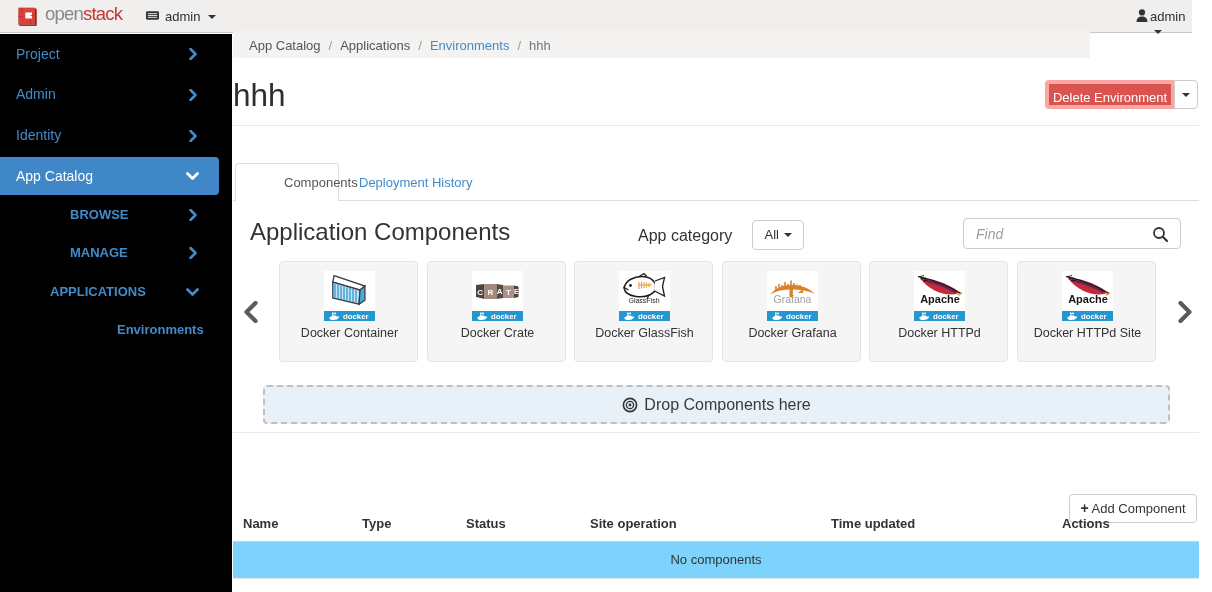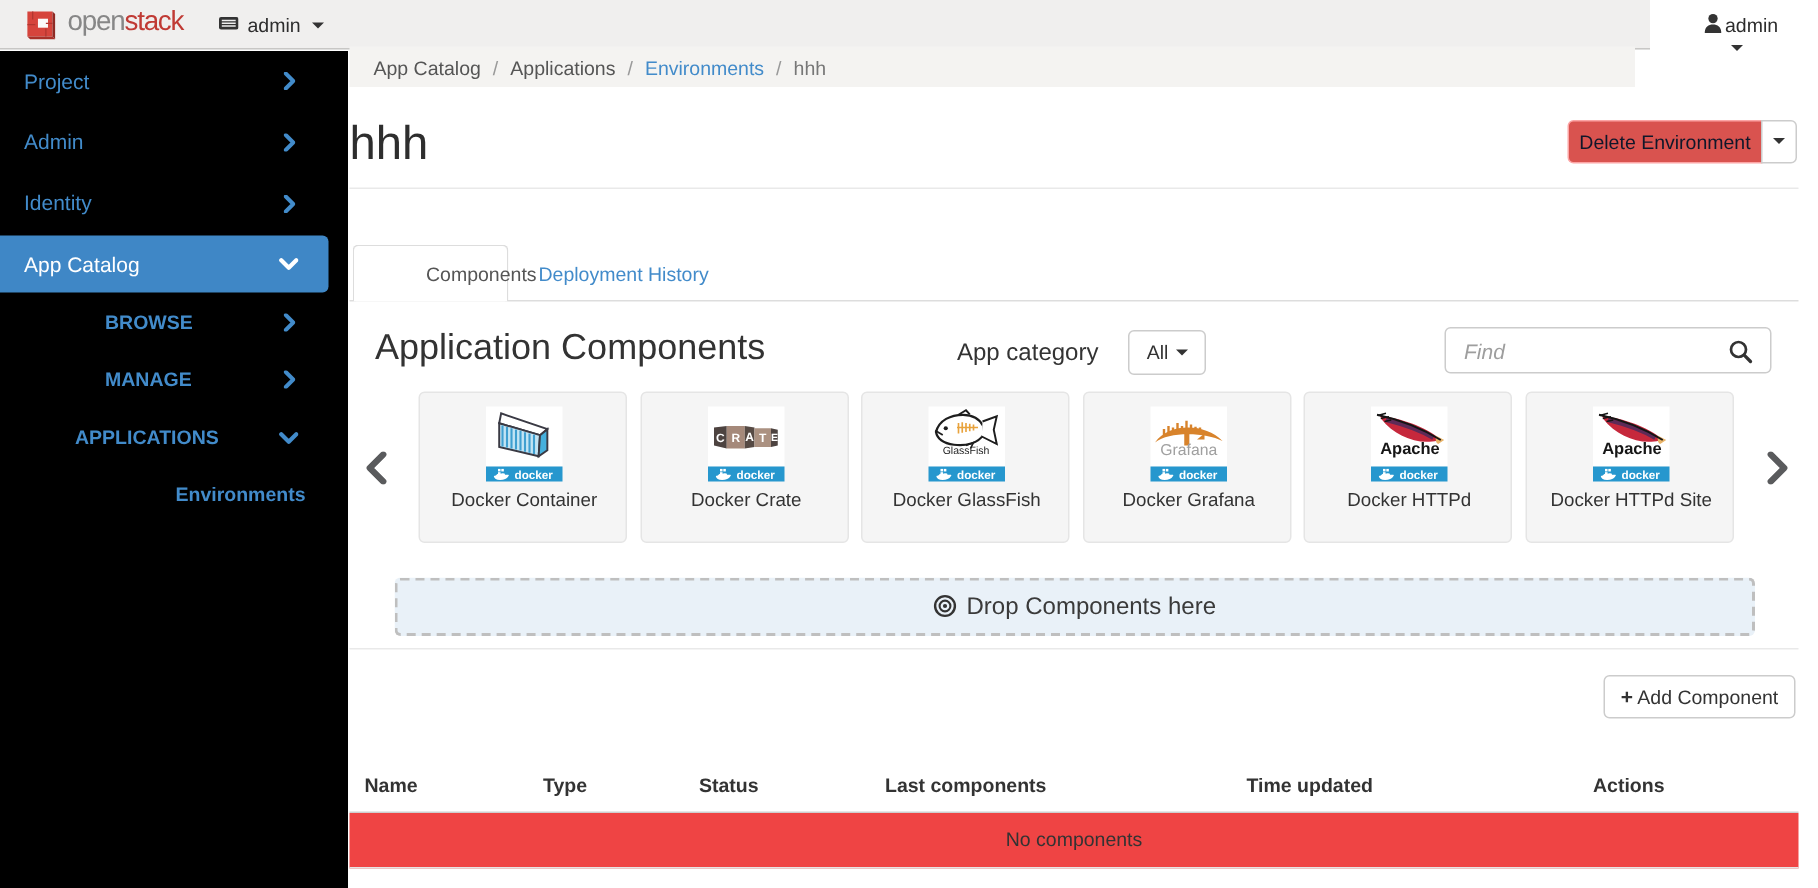--- a/index.html
+++ b/index.html
@@ -2,21 +2,21 @@
 <html><head>
 <meta charset="utf-8">
 <style>
 * { margin:0; padding:0; box-sizing:border-box; }
 html,body { background:#fff; }
 body { font-family:"Liberation Sans", sans-serif; }
 #page { position:relative; width:1212px; height:592px; overflow:hidden; background:#fff; }
 .abs { position:absolute; }
 
 
-#topbar { position:absolute; left:0; top:0; width:1100px; height:33px;
+#topbar { position:absolute; left:0; top:0; width:1192px; height:33px;
   background:#f0efee; border-bottom:1px solid #c8c7c5; }
 .oslogo-text { position:absolute; left:45px; top:3px; font-size:18.5px; letter-spacing:-0.8px; color:#878787; }
 .oslogo-text b { color:#c03a34; font-weight:normal; }
 .nav-admin { position:absolute; top:9px; font-size:13px; color:#2d2d2d; }
 .caret { display:inline-block; width:0; height:0; border-left:4px solid transparent;
   border-right:4px solid transparent; border-top:4px solid #333; vertical-align:2px; }
 
 
 #sidebar { position:absolute; left:0; top:34px; width:232px; height:558px; background:#000000; }
 .side-item { position:absolute; left:16px; font-size:14px; color:#428bca; }
@@ -28,21 +28,21 @@
 
 
 #crumbbar { position:absolute; left:233px; top:31px; width:857px; height:27px; background:#f4f3f1; }
 #crumb { position:absolute; left:16px; top:7px; font-size:13px; color:#555; }
 #crumb .sep { color:#999; padding:0 8px; }
 #crumb a { color:#428bca; text-decoration:none; }
 #crumb .cur { color:#777; }
 #pagetitle { position:absolute; left:233px; top:77px; font-size:31.5px; font-weight:normal; color:#2e2e2e; }
 
 .btn-danger { position:absolute; left:1045px; top:80px; width:130px; height:29px; background:#d9534f;
-  border:1px solid #fca5a5; border-radius:4px 0 0 4px; color:#0f172a; font-size:13px;
+  border:4px solid #fca5a5; border-radius:4px 0 0 4px; color:#ffffff; font-size:13px;
   text-align:center; line-height:27px; }
 .btn-split { position:absolute; left:1174px; top:80px; width:24px; height:29px; background:#fff;
   border:1px solid #ccc; border-radius:0 4px 4px 0; text-align:center; line-height:25px; }
 
 .hr { position:absolute; left:233px; width:966px; height:1px; background:#e9e9e9; }
 
 
 #tabline { position:absolute; left:233px; top:200px; width:966px; height:1px; background:#ddd; }
 #tab-active { position:absolute; left:235px; top:163px; width:104px; height:38px; background:#fff;
   border:1px solid #ddd; border-bottom:0; border-radius:4px 4px 0 0; color:#555; font-size:13px;
@@ -65,25 +65,25 @@
 .icowhite svg, .icostrip svg { display:block; }
 .icostrip { width:51px; height:10px; background:#2697ce; position:relative; }
 .card-lbl { position:absolute; left:0; top:64px; width:139px; text-align:center; font-size:12.5px; color:#333; }
 
 
 #dropzone { position:absolute; left:263px; top:385px; width:907px; height:39px;
   background:#e9f1f8; border:2px dashed #bfbfbf; border-radius:4px; text-align:center; }
 #dropzone .dz-txt { font-size:16px; color:#3a3a3a; line-height:35px; }
 
 
-#addcomp { position:absolute; left:1069px; top:450px; width:128px; height:29px; background:#fff;
+#addcomp { position:absolute; left:1069px; top:494px; width:128px; height:29px; background:#fff;
   border:1px solid #ccc; border-radius:4px; font-size:13px; color:#333; text-align:center; line-height:27px; }
 .th { position:absolute; top:516px; font-size:13px; font-weight:bold; color:#333; }
 #thead-line { position:absolute; left:233px; top:541px; width:966px; height:1px; background:#cfcfcf; }
-#norow { position:absolute; left:233px; top:542px; width:966px; height:37px; background:#ef4444;
+#norow { position:absolute; left:233px; top:542px; width:966px; height:37px; background:#7dd3fc;
   border-bottom:1px solid #e5e5e5; text-align:center; font-size:13px; color:#333; line-height:35px; }
 </style>
 </head>
 <body>
 <div id="page">
 
   <div id="topbar">
     <svg class="abs" style="left:16px; top:5px;" width="23" height="22" viewBox="0 0 25 25">
       <polygon points="2,3 21,3 21,22 2,22" fill="#d6443c"></polygon>
       <polygon points="21,3 23,5 23,24 21,22" fill="#8f2a24"></polygon>
@@ -375,19 +375,19 @@
       <circle cx="8" cy="8" r="1.4" fill="#333"></circle>
     </svg>Drop Components here</span>
   </div>
 
   <div class="hr" style="top:432px;"></div>
 
   <div id="addcomp"><b style="font-size:14px;">+</b> Add Component</div>
   <div class="th" style="left:243px;">Name</div>
   <div class="th" style="left:362px;">Type</div>
   <div class="th" style="left:466px;">Status</div>
-  <div class="th" style="left:590px;">Last components</div>
+  <div class="th" style="left:590px;">Site operation</div>
   <div class="th" style="left:831px;">Time updated</div>
   <div class="th" style="left:1062px;">Actions</div>
   <div id="thead-line"></div>
   <div id="norow">No components</div>
 
 </div>
 
 </body></html>

